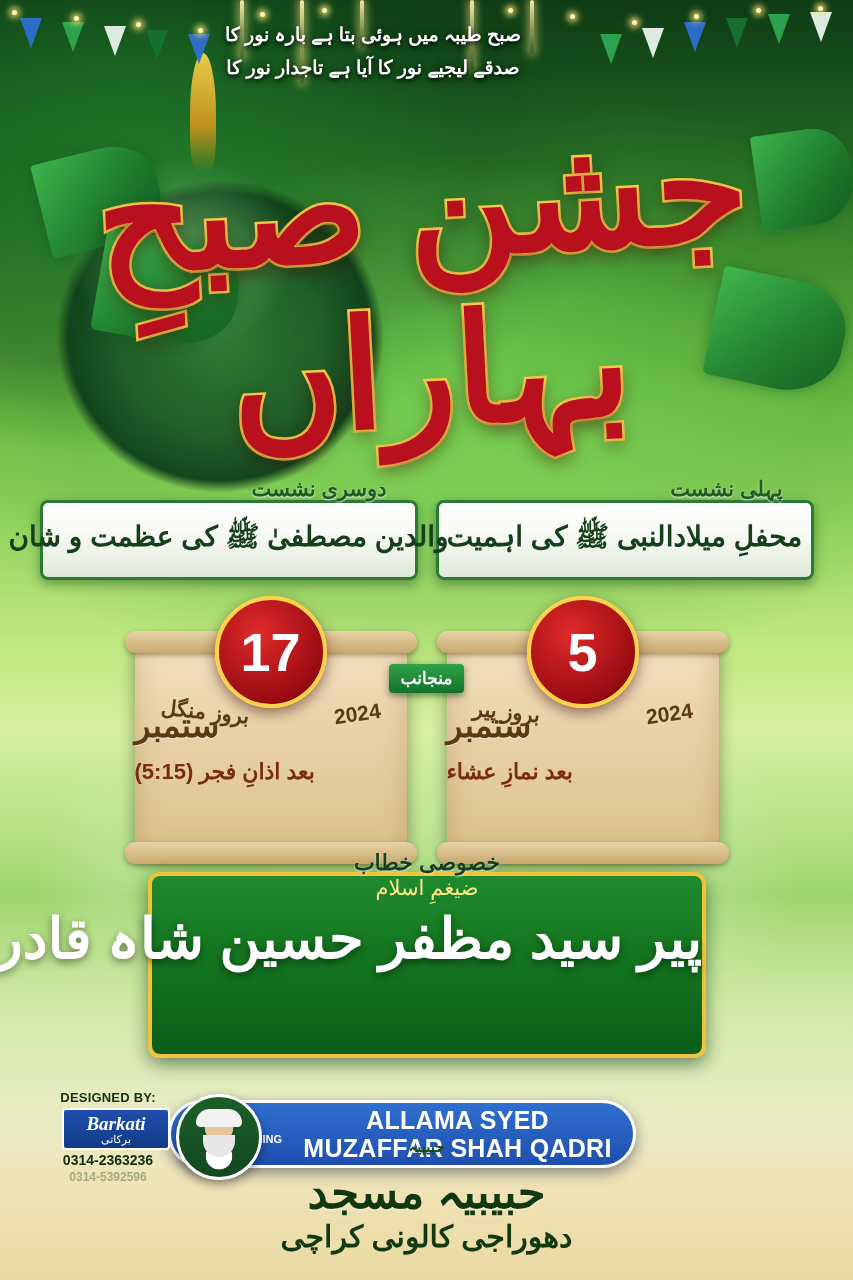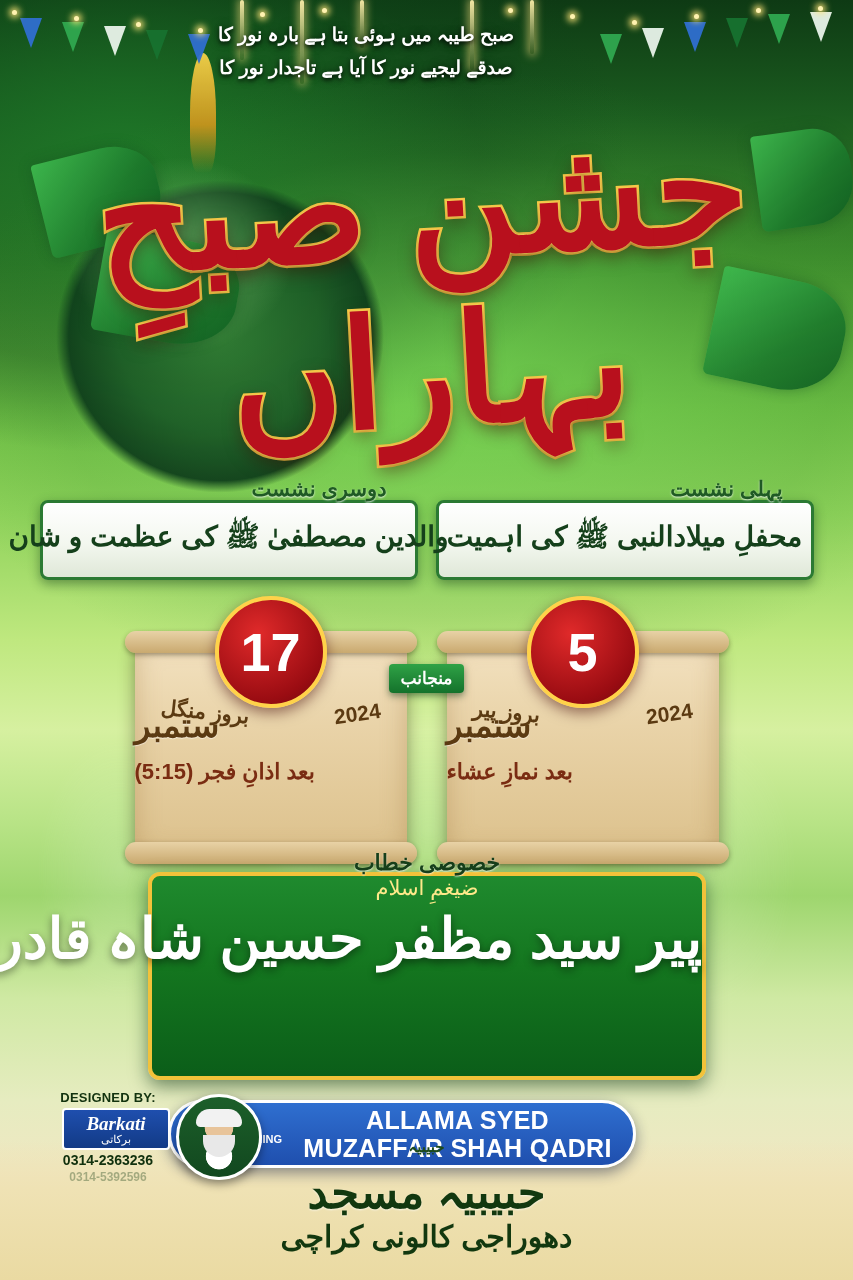--- a/index.html
+++ b/index.html
@@ -128,21 +128,21 @@
     position: absolute;
     background: linear-gradient(135deg, #3fbb4f, #1d7a2c 60%, #0f5c20);
     border-radius: 4px 40% 45% 6px;
     box-shadow: 0 0 14px rgba(20,80,30,0.5);
     opacity: 0.92;
   }
   
   .couplet {
     position: absolute;
     top: 18px;
-    left: 5px;
+    left: 12px;
     width: 722px;
     text-align: center;
     color: #ffffff;
     direction: rtl;
     line-height: 1.75;
     font-size: 19px;
     font-weight: bold;
     text-shadow: 0 2px 4px rgba(0,0,0,0.75), 0 0 10px rgba(0,0,0,0.5);
   }
   .couplet div { white-space: nowrap; }
@@ -339,21 +339,21 @@
     color: #1d5223;
     line-height: 1.5;
     text-shadow: 0 1px 2px rgba(255,255,255,0.7);
   }
   
   .speaker-panel {
     position: absolute;
     top: 872px;
     left: 148px;
     width: 558px;
-    height: 208px;
+    height: 186px;
     background: linear-gradient(180deg, #1f8a2e 0%, #14761f 45%, #0b5e19 100%);
     border: 4px solid #f2c23a;
     border-radius: 12px;
     box-shadow: 0 6px 18px rgba(10,50,20,0.55);
     direction: rtl;
     text-align: center;
     box-sizing: border-box;
   }
   .speaker-heading {
     position: absolute;

